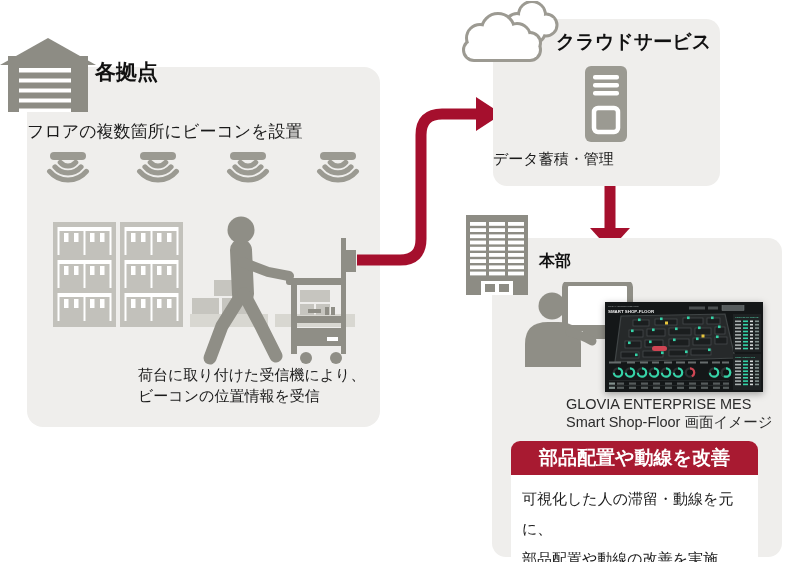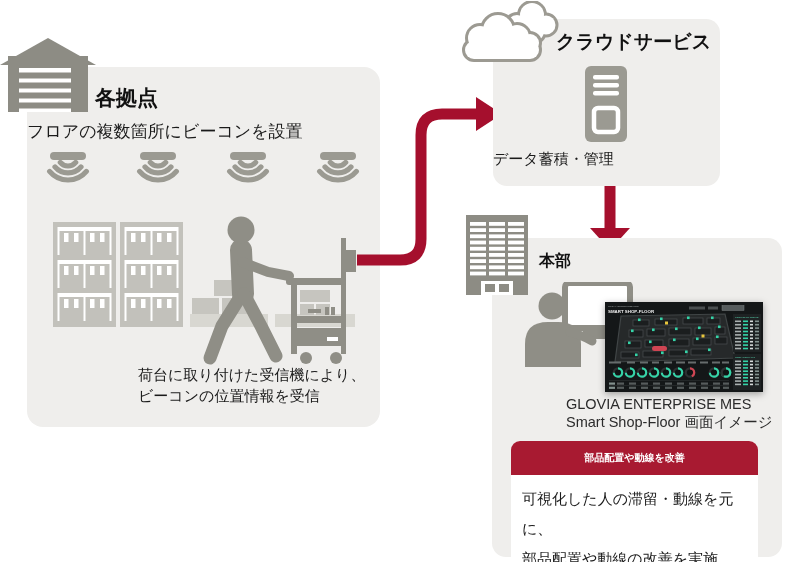--- a/index.html
+++ b/index.html
@@ -4,42 +4,42 @@
 <style>
   html,body{margin:0;padding:0;background:#ffffff;}
   body{font-family:"Liberation Sans","DejaVu Sans",sans-serif;color:#1a1a1a;}
   #canvas{position:relative;width:786px;height:562px;background:#ffffff;overflow:hidden;}
   .abs{position:absolute;}
   .panel{background:#efeeec;border-radius:16px;}
   .title{font-weight:700;color:#111;}
   .cap{color:#1a1a1a;font-weight:500;}
   .center{}
   #site-box{left:27px;top:67px;width:353px;height:360px;}
-  #site-title{left:95px;top:84px;font-size:21px;}
+  #site-title{left:95px;top:58px;font-size:21px;}
   #beacon-caption{left:27px;top:120px;width:353px;font-size:17px;}
   .beacon{top:150px;width:44px;height:40px;}
   #shelf-1{left:53px;top:222px;}
   #shelf-2{left:120px;top:222px;}
   #worker{left:190px;top:210px;}
   #receiver-caption{left:138px;top:364px;width:250px;font-size:15px;line-height:21px;}
   #arrow1{left:350px;top:90px;}
   #cloud-box{left:493px;top:19px;width:227px;height:167px;border-radius:14px;}
   #cloud-icon{left:455px;top:1px;}
   #cloud-title{left:556px;top:29px;width:162px;font-size:19px;}
   #server-icon{left:585px;top:66px;}
   #cloud-caption{left:493px;top:150px;width:180px;font-size:15px;}
   #arrow2{left:588px;top:186px;}
   #hq-box{left:492px;top:238px;width:290px;height:319px;border-radius:14px;}
   #building-icon{left:466px;top:215px;}
   #hq-title{left:539px;top:251px;font-size:16px;}
   #operator{left:518px;top:282px;}
   #dashboard{left:605px;top:302px;width:158px;height:90px;box-shadow:0 2px 7px rgba(0,0,0,.35);}
   #shot-caption{left:566px;top:396px;width:236px;font-size:14.5px;line-height:17.5px;color:#2b2b2b;}
   #improve-card{left:511px;top:441px;width:247px;border-radius:9px;overflow:hidden;background:#ffffff;}
-  #improve-card .hd{background:#a81a31;color:#fff;font-weight:700;font-size:10px;text-align:center;line-height:34px;height:34px;}
+  #improve-card .hd{background:#a81a31;color:#fff;font-weight:700;font-size:19px;text-align:center;line-height:34px;height:34px;}
   #improve-card .bd{padding:9px 11px 11px 11px;font-size:15px;line-height:30px;color:#1a1a1a;font-weight:500;}
 </style>
 </head>
 <body>
 
 <div id="canvas">
 
   <div id="site-box" class="abs panel"></div>
 
   <svg id="warehouse-icon" class="abs" style="left:0;top:38px;" width="96" height="74" viewBox="0 0 96 74">

